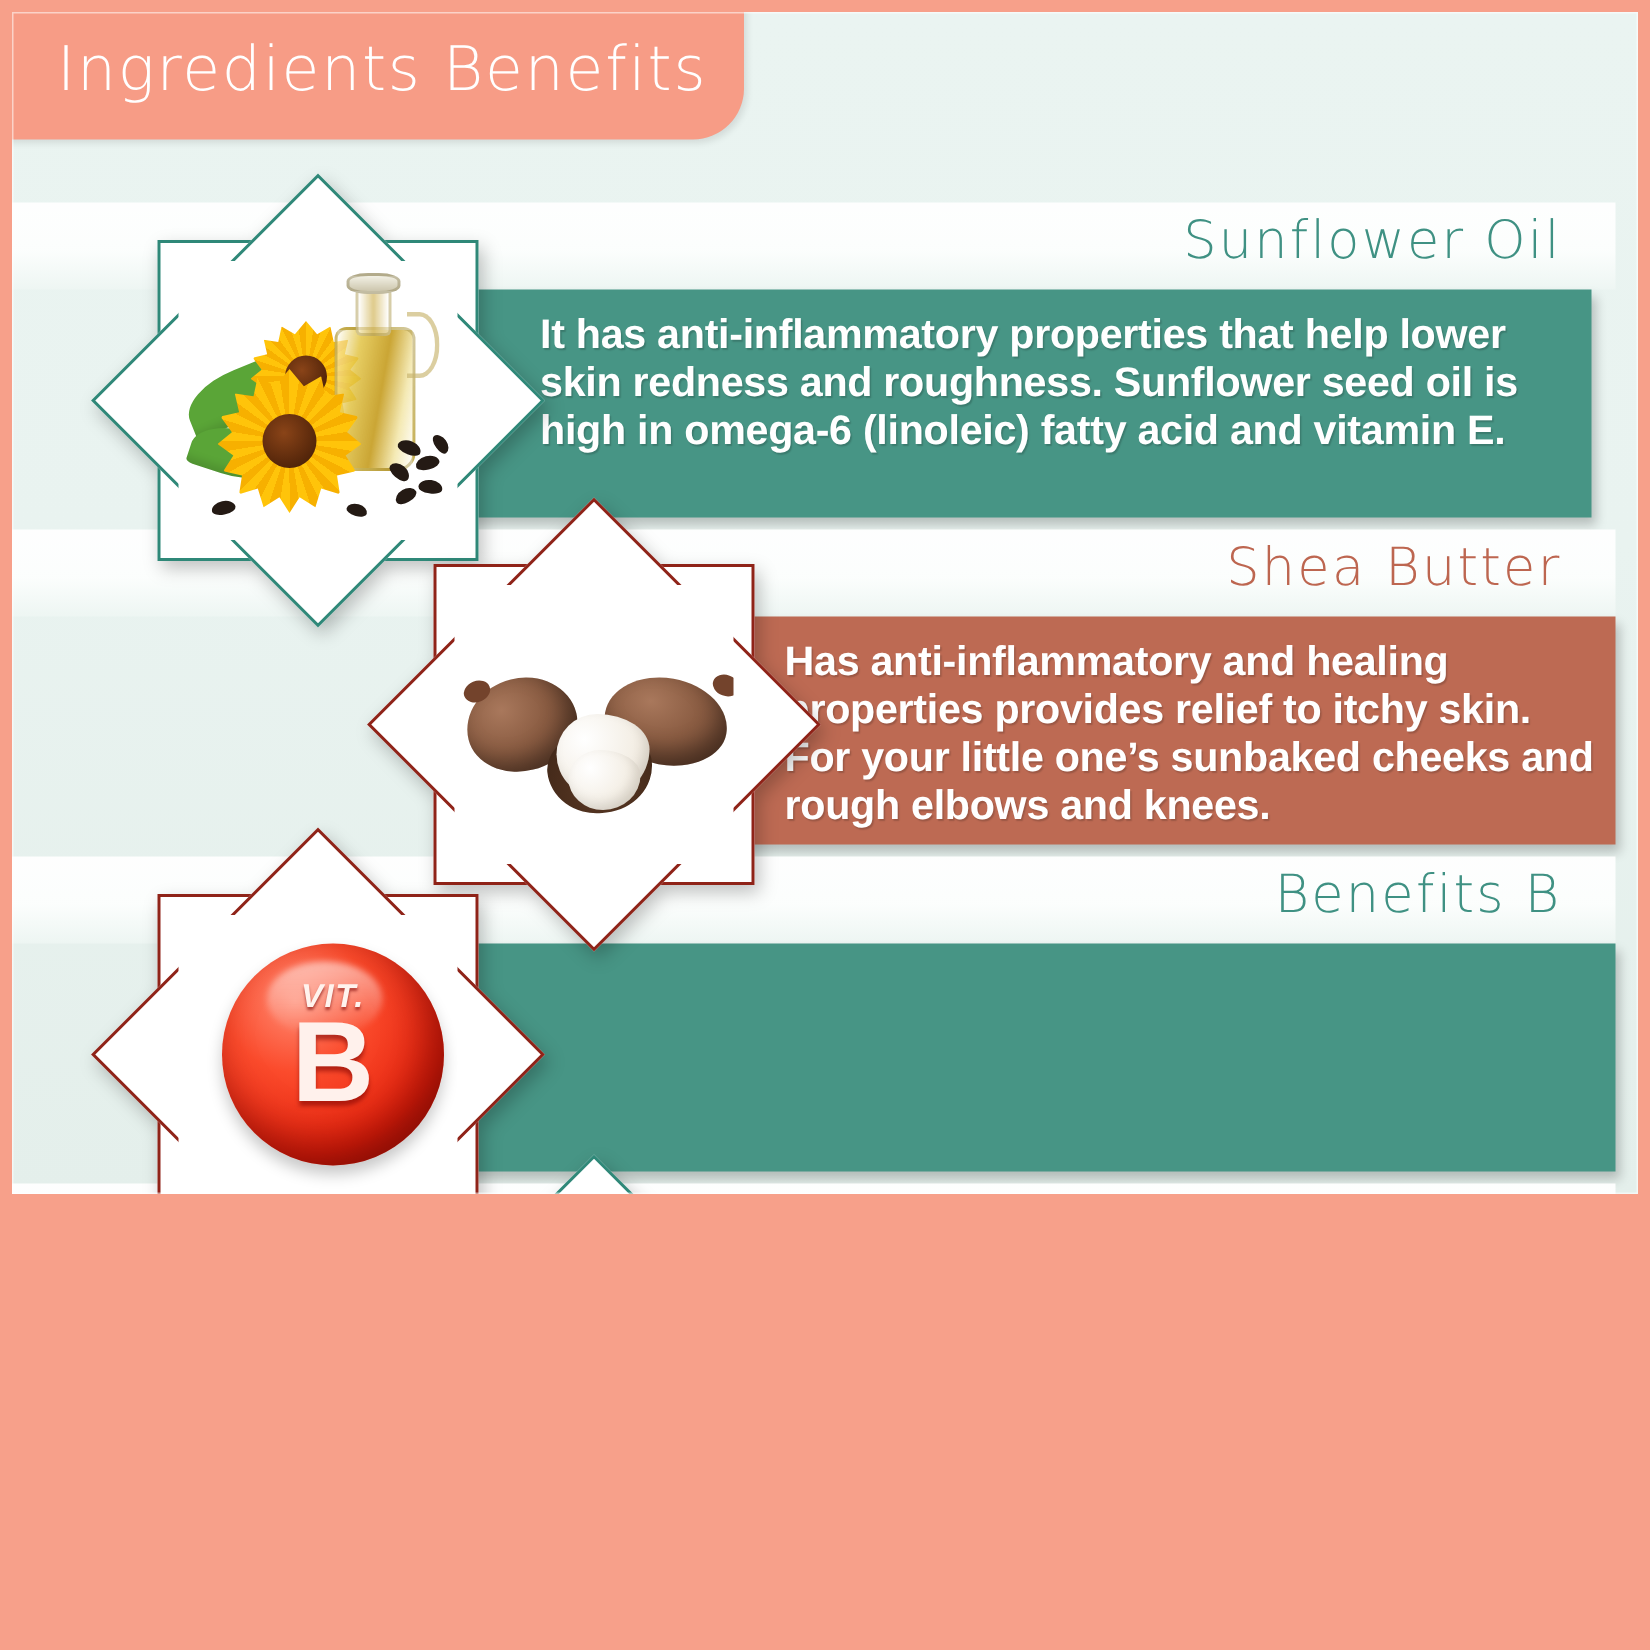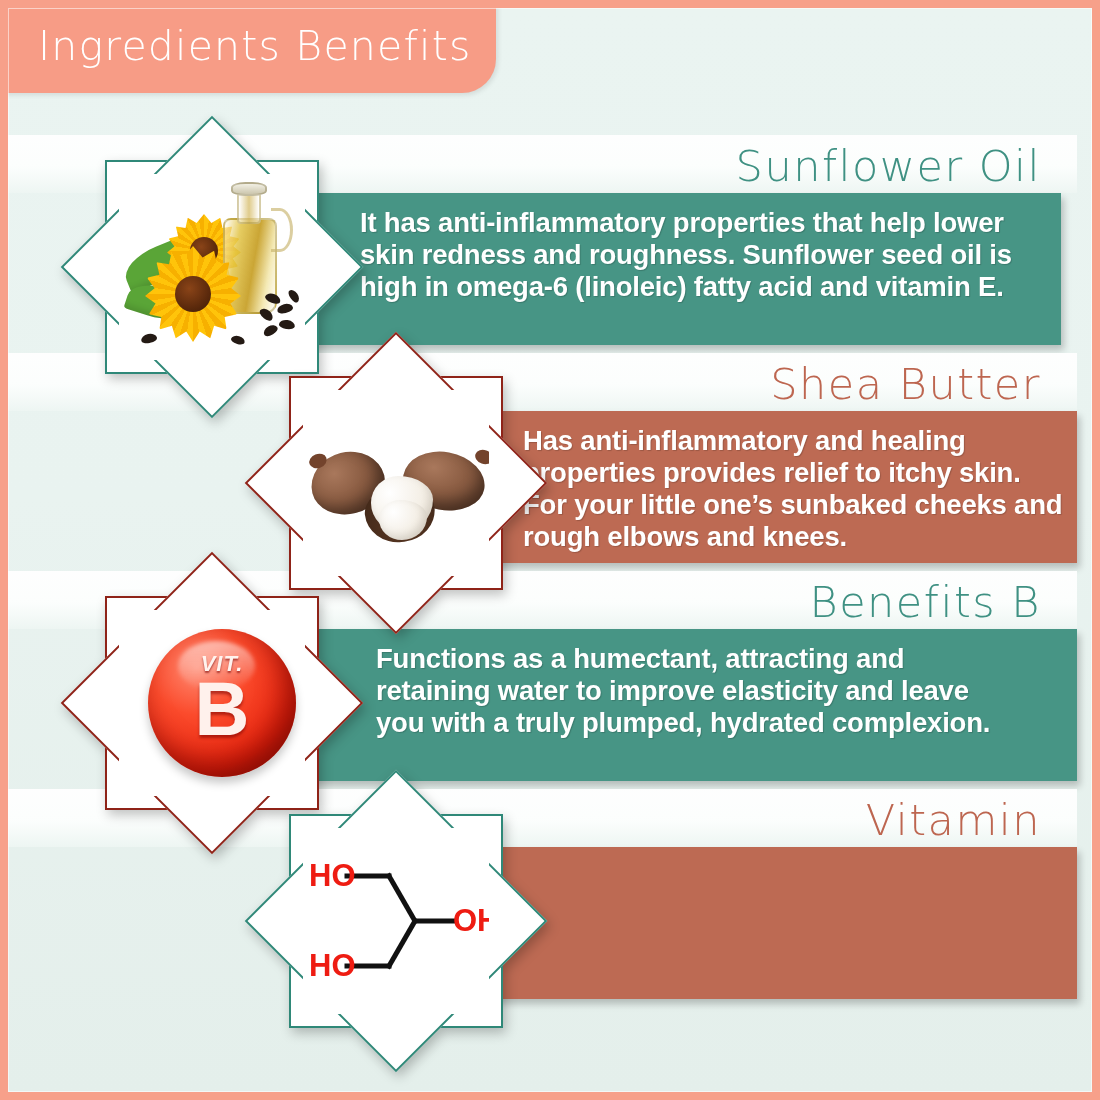--- a/index.html
+++ b/index.html
@@ -17,21 +17,21 @@
     height: 1100px;
     background: #f7a08a;
   }
 
   
   #canvas {
     position: absolute;
     left: 8px;
     top: 8px;
     width: 1084px;
-    height: 1084px;
+    height: 788px;
     background: linear-gradient(180deg, #eaf4f1 0%, #e9f3f0 45%, #e4efeb 100%);
     overflow: hidden;
   }
 
   
   #header-banner {
     position: absolute;
     left: -12px;
     top: -10px;
     width: 500px;
@@ -63,21 +63,21 @@
     height: 58px;
     background: linear-gradient(180deg,
         rgba(255,255,255,0.95) 0%,
         rgba(252,254,253,0.98) 55%,
         rgba(238,246,243,0.9) 100%);
   }
   .heading-text {
     position: absolute;
     right: 36px;
     top: 6px;
-    font-size: 43px;
+    font-size: 35px;
     font-family: "DejaVu Sans", sans-serif;
     font-weight: 300;
     letter-spacing: 1.5px;
     white-space: nowrap;
   }
   .heading-teal { color: #3f9183; }
   .heading-clay { color: #bd6650; }
 
   
   .band {
@@ -370,21 +370,20 @@
     </div>
 
     <div class="section" style="top:0;">
 
       <div class="heading-strip" style="top:563px;">
         <div class="heading-text heading-teal">Benefits  B</div>
       </div>
 
       <div class="band band-teal" style="left:300px; top:621px; width:769px;">
         <div class="notch" style="left:0; top:46px;"></div>
-        <div class="band-text" style="left:68px; top:14px; width:630px;">Functions as a humectant, attracting and retaining water to improve elasticity and leave you with a truly plumped, hydrated complexion.</div>
       </div>
 
       <div class="badge maroon" style="left:97px; top:588px;">
         <div class="star-sq"></div>
         <div class="star-sq rot"></div>
         <div class="badge-inner">
           <div class="art">
             <div class="vit-sphere" style="left:29px; top:19px; width:148px; height:148px;">
               <div class="vit-gloss"></div>
               <div class="vit-label-sm" style="top:22px; font-size:22px;">VIT.</div>

